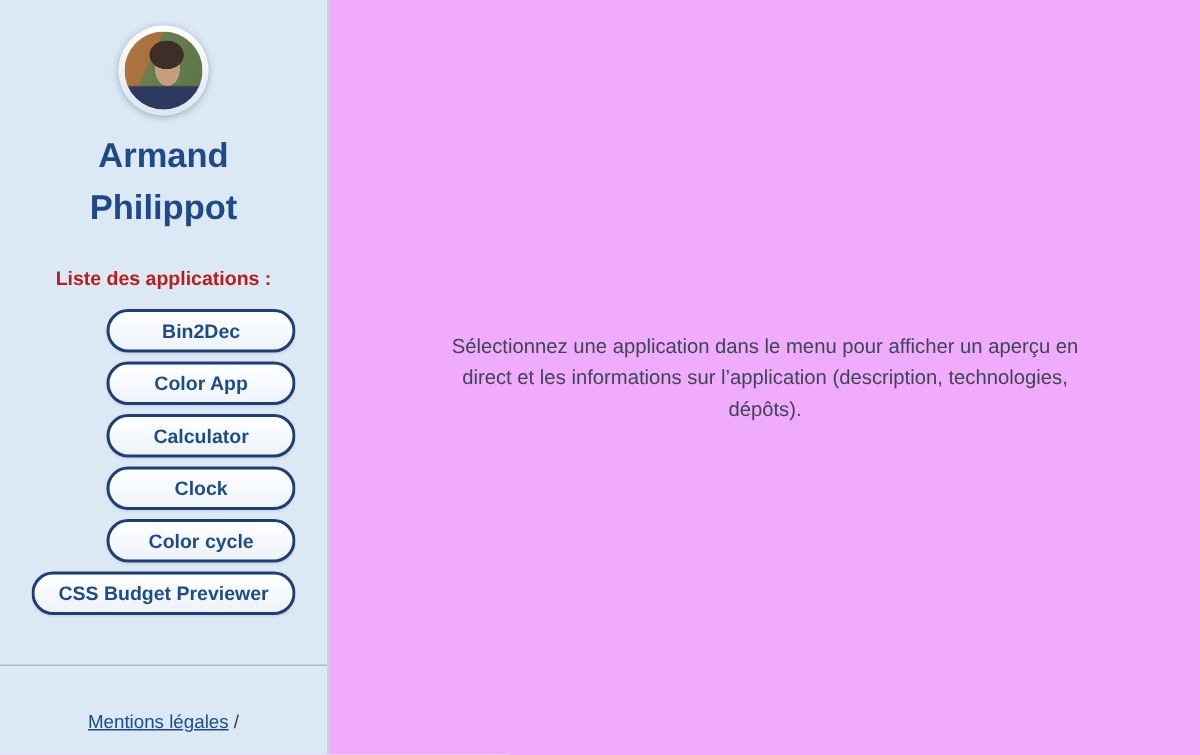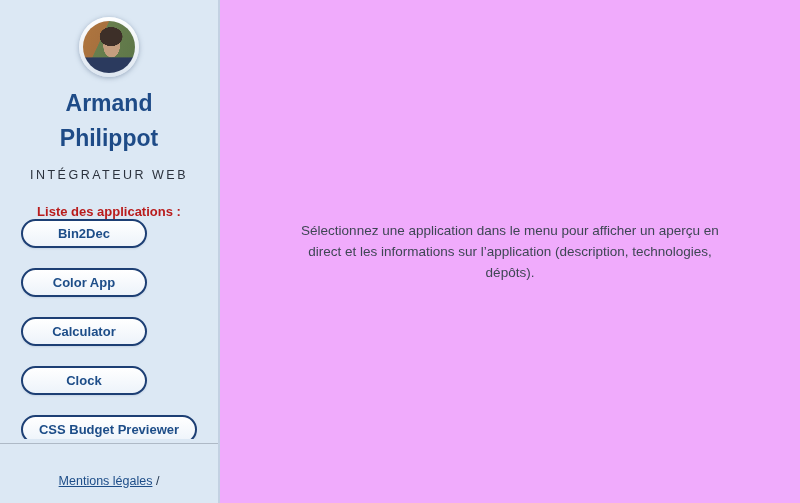--- a/index.html
+++ b/index.html
@@ -61,26 +61,27 @@
     color: #2b323d;
     white-space: nowrap;
   }
   .apps-heading {
     margin-top: 22px;
     font-size: 13px;
     font-weight: bold;
     color: #b91c1c;
   }
   .apps-list {
+    margin-top: 13px;
     height: 220px;
     overflow: hidden;
     display: flex;
     flex-direction: column;
-    align-items: flex-start;
-    gap: 20px;
+    align-items: flex-end;
+    gap: 6px;
   }
   .app-btn {
     height: 29px;
     min-width: 126px;
     flex: none;
     padding: 0 16px;
     border: 2px solid #1d3f74;
     border-radius: 15px;
     background: linear-gradient(180deg, #ffffff 0%, #edf3fa 100%);
     color: #1d4d88;
@@ -130,29 +131,29 @@
 <aside class="sidebar">
   <div class="avatar-ring">
     <div class="avatar"></div>
   </div>
 
   <h1 class="name">
     <span>Armand</span><br>
     <span>Philippot</span>
   </h1>
 
-  <div class="job">INTÉGRATEUR WEB</div>
 
   <div class="apps-heading">Liste des applications :</div>
 
   <nav class="apps-list">
     <button class="app-btn">Bin2Dec</button>
     <button class="app-btn">Color App</button>
     <button class="app-btn">Calculator</button>
     <button class="app-btn">Clock</button>
+    <button class="app-btn">Color cycle</button>
     <button class="app-btn">CSS Budget Previewer</button>
 
   </nav>
 
   <footer class="sidebar-footer">
     <div class="row">
       <a>Mentions légales</a>
       <span>/</span>
     </div>
   </footer>

